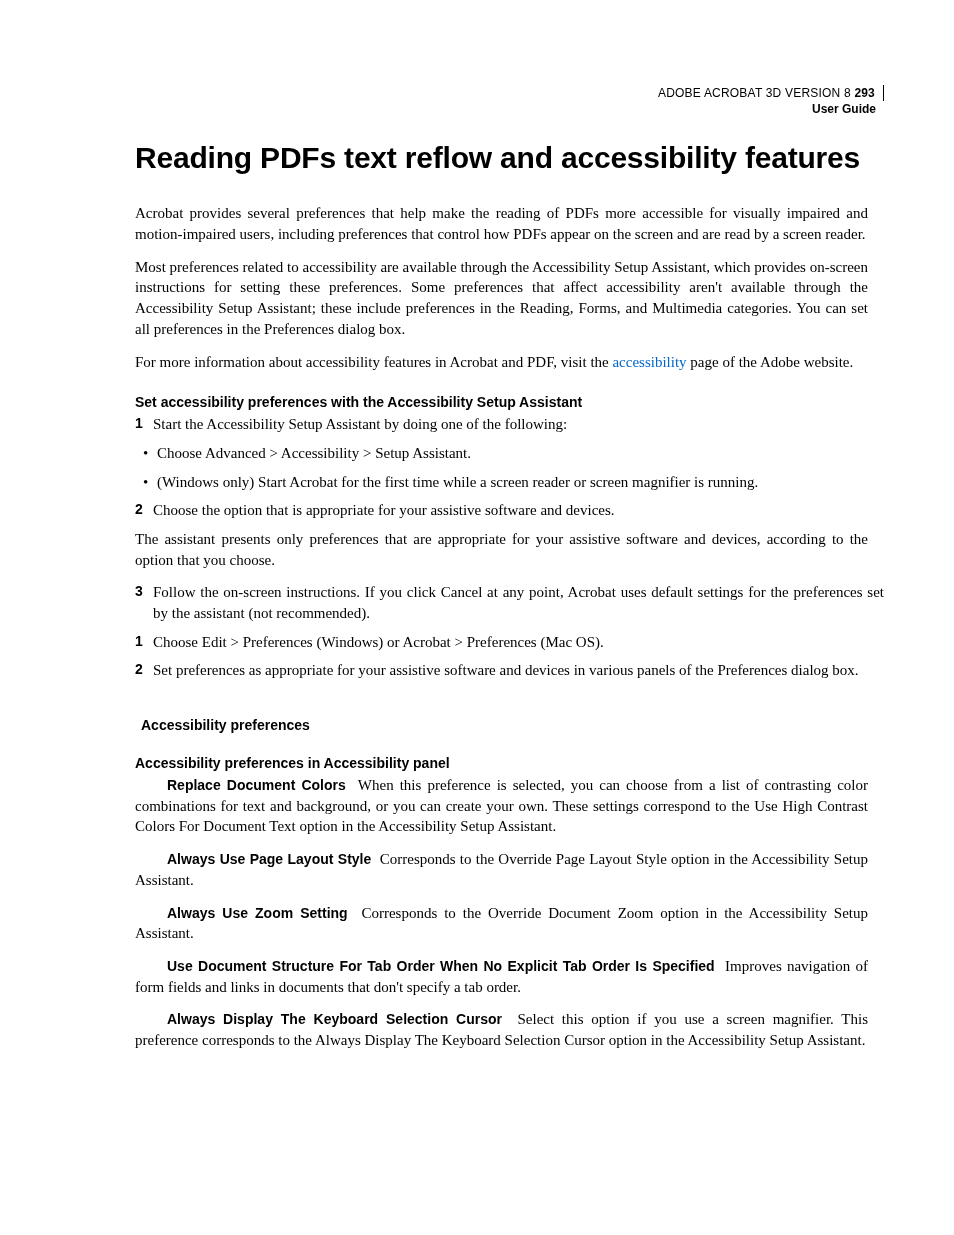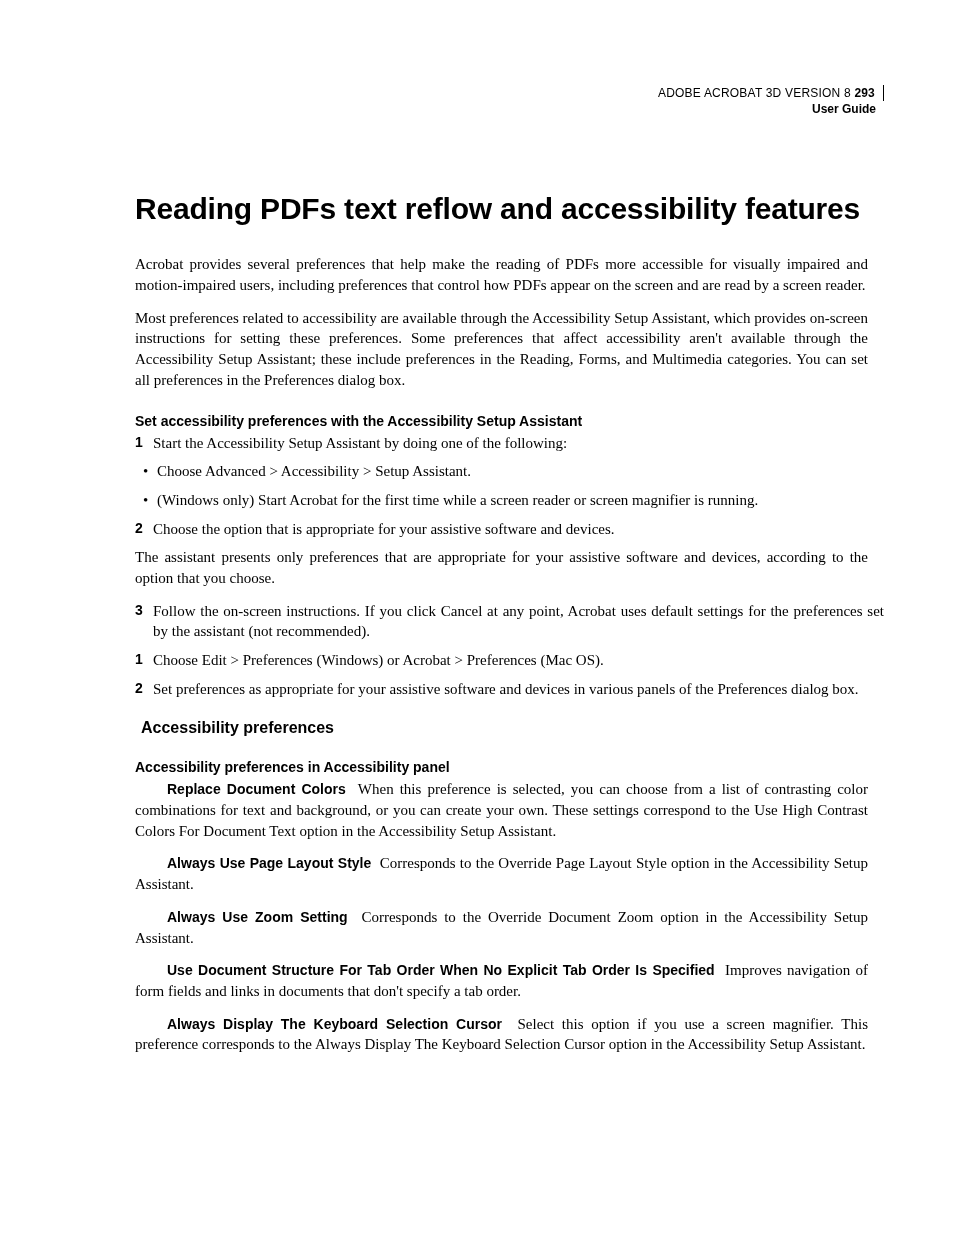--- a/index.html
+++ b/index.html
@@ -11,21 +11,21 @@
     width: 954px;
   }
   .page {
     padding: 85px 70px 70px 135px;
     box-sizing: border-box;
   }
   .header {
     text-align: right;
     font-family: "Myriad Pro", "Helvetica Neue", Arial, sans-serif;
     font-size: 12px;
-    margin-bottom: 75px;
+    margin-bottom: 24px;
     line-height: 1.35;
     position: relative;
   }
   .header-line1 {
     display: inline-block;
     padding-right: 8px;
     border-right: 1.5px solid #000;
     letter-spacing: 0.2px;
   }
   .header-product { font-weight: 400; }
@@ -93,22 +93,22 @@
     line-height: 1.38;
     margin: 0 0 8px 0;
     display: flex;
     padding-left: 8px;
   }
   .bullet .dot { flex: 0 0 14px; }
   .bullet .txt { flex: 1; }
   .indent-subhead {
     font-family: "Myriad Pro", "Helvetica Neue", Arial, sans-serif;
     font-weight: 700;
-    font-size: 16px;
-    margin: 20px 0 18px 6px;
+    font-size: 14px;
+    margin: 36px 0 18px 6px;
   }
 </style>
 </head>
 <body>
 
 <div class="page">
 
   <div class="header">
     <div>
       <span class="header-line1">
@@ -117,20 +117,23 @@
       </span>
     </div>
     <div class="header-line2">User Guide</div>
   </div>
 
   <h1>Reading PDFs text reflow and accessibility features</h1>
 
 
   <p>Acrobat provides several preferences that help make the reading of PDFs more accessible for visually impaired and motion-impaired users, including preferences that control how PDFs appear on the screen and are read by a screen reader.</p>
   <p>Most preferences related to accessibility are available through the Accessibility Setup Assistant, which provides on-screen instructions for setting these preferences. Some preferences that affect accessibility aren't available through the Accessibility Setup Assistant; these include preferences in the Reading, Forms, and Multimedia categories. You can set all preferences in the Preferences dialog box.</p>
+  <p>
+    <span>For more information about accessibility features in Acrobat and PDF, visit the </span><a href="#" class="link">accessibility</a><span> page of the Adobe website.</span>
+  </p>
 
   <h3 class="subhead">Set accessibility preferences with the Accessibility Setup Assistant</h3>
 
   <div class="step">
     <span class="num">1</span>
     <span class="txt">Start the Accessibility Setup Assistant by doing one of the following:</span>
   </div>
   <div class="bullet">
     <span class="dot">•</span>
     <span class="txt">Choose Advanced &gt; Accessibility &gt; Setup Assistant.</span>

